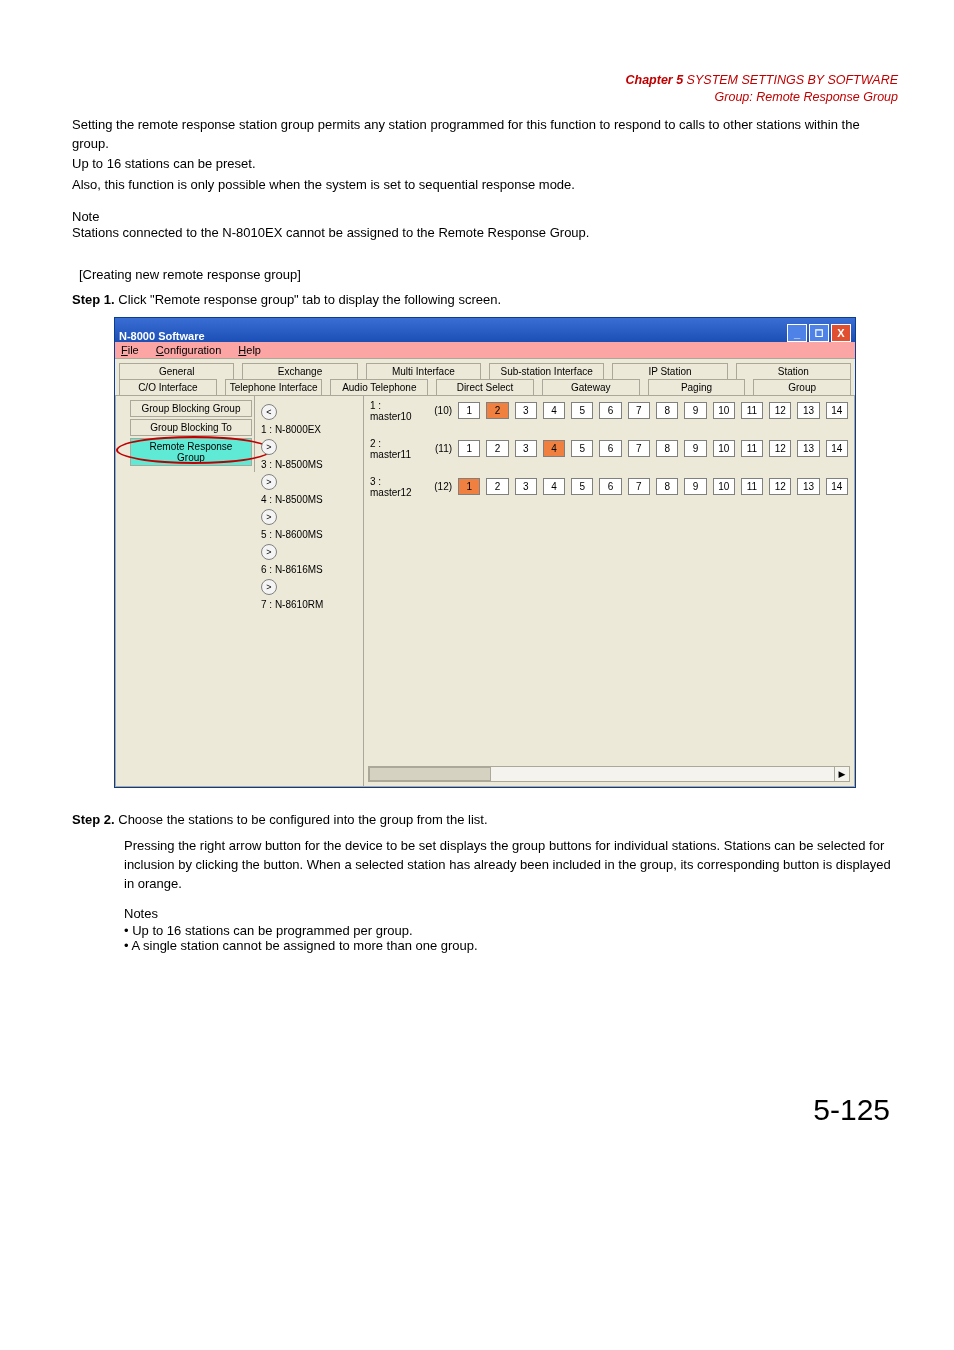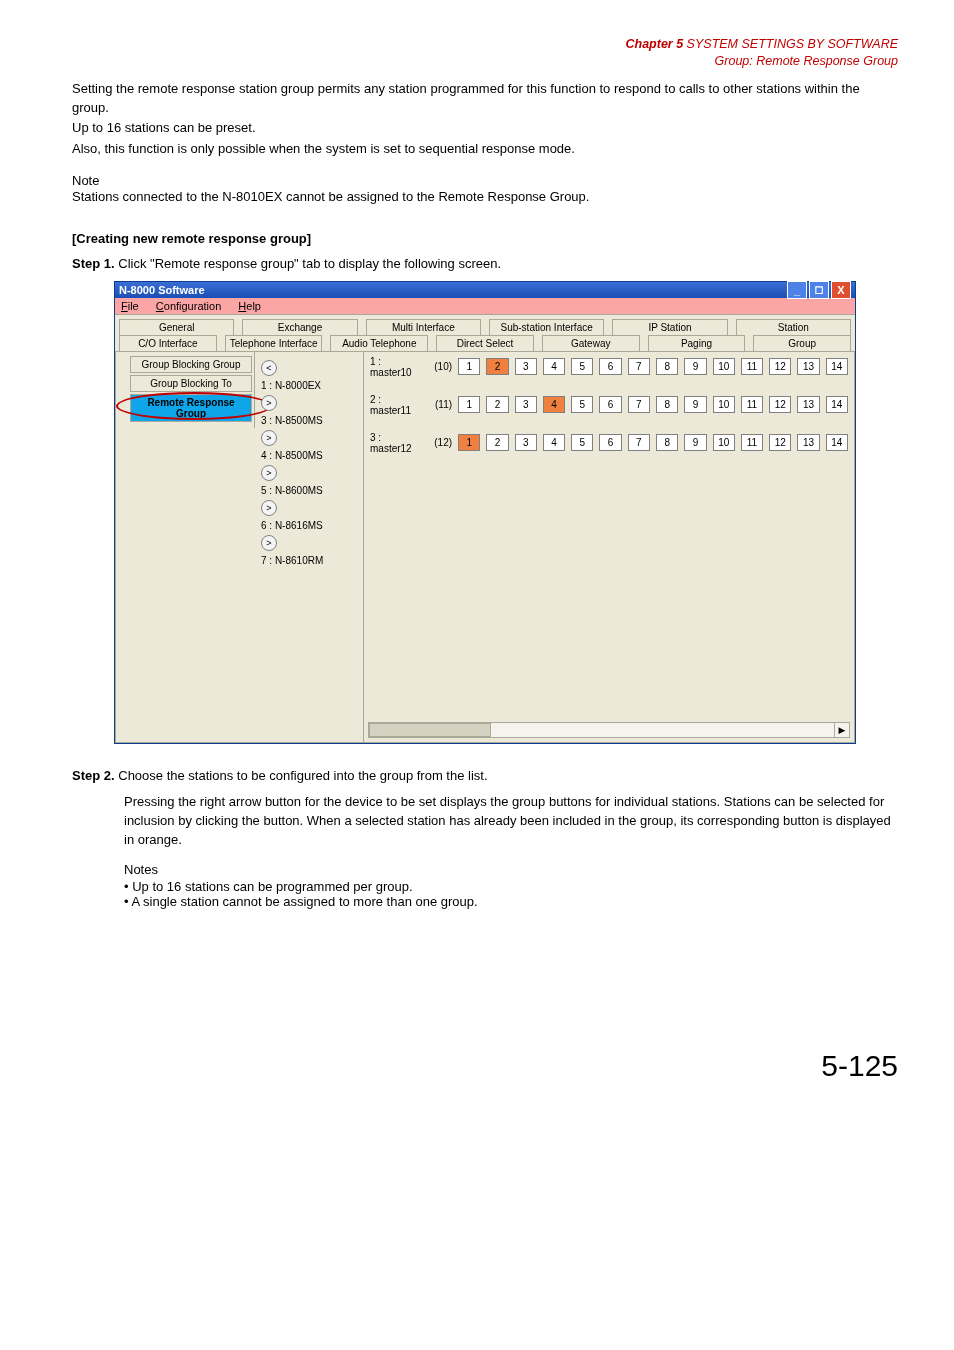--- a/index.html
+++ b/index.html
@@ -4,21 +4,21 @@
 <style>
   body {
     margin: 0;
     background: #fff;
     font-family: Arial, Helvetica, sans-serif;
     font-size: 13px;
     color: #000;
     width: 954px;
   }
   .page {
-    padding: 36px 56px 48px 72px;
+    padding: 72px 56px 48px 72px;
   }
   .chapter-line {
     text-align: right;
     font-size: 12.5px;
     font-style: italic;
     color: #c00000;
     line-height: 1.35;
     margin-bottom: 10px;
   }
   .chapter-line .bold { font-weight: bold; }
@@ -29,41 +29,41 @@
   }
   p.body {
     margin: 0 0 2px 0;
     line-height: 1.45;
   }
   .note-hdr {
     font-weight: normal;
     margin: 14px 0 0 0;
   }
   .bracket-hdr {
-    font-weight: bold;
-    margin: 24px 0 10px 0;
+    font-weight: normal;
+    margin: 24px 0 10px 7px;
   }
   .step-line { margin: 8px 0 10px 0; }
   .step-line .step-lbl { font-weight: bold; }
 
   
   .win {
     margin: 6px auto 24px auto;
     width: 740px;
     border: 1px solid #0a3d8f;
     background: #ece9d8;
     font-family: Tahoma, Arial, sans-serif;
     font-size: 10px;
   }
   .titlebar {
-    height: 16px;
+    height: 24px;
     background: linear-gradient(#3b6ed5, #1b4fb5);
     color: #fff;
     display: flex;
-    align-items: center;
+    align-items: flex-end;
     padding: 0 4px;
     font-weight: bold;
     font-size: 11px;
   }
   .titlebar .spacer { flex: 1; }
   .winbtn {
     width: 18px; height: 16px;
     margin-left: 2px;
     display: flex; align-items: center; justify-content: center;
     border: 1px solid #fff;
@@ -113,22 +113,22 @@
   }
   .left-tab {
     border: 1px solid #aca899;
     padding: 2px 4px;
     margin-bottom: 2px;
     font-size: 10px;
     background: #ece9d8;
     text-align: center;
   }
   .left-tab.active {
-    background: #0ea5e9;
-    font-weight: bold;
+    background: #5eead4;
+    font-weight: normal;
   }
   
   .callout-oval {
     position: absolute;
     border: 2px solid #c00000;
     border-radius: 50%;
     pointer-events: none;
   }
   .left-tabs-wrap { position: relative; margin-left: 12px; }
 
@@ -195,21 +195,21 @@
     padding: 0;
     margin: 2px 0 0 0;
   }
   ul.notes-list li::before {
     content: "• ";
   }
   .pagenum {
     text-align: right;
     font-size: 30px;
     margin-top: 140px;
-    margin-right: 0;
+    margin-right: 8px;
   }
 </style>
 </head>
 <body>
 
 <div class="page">
   <div class="chapter-line">
     <span class="bold">Chapter 5</span><span>   SYSTEM SETTINGS BY SOFTWARE</span><br>
     <span>Group: Remote Response Group</span>
   </div>

